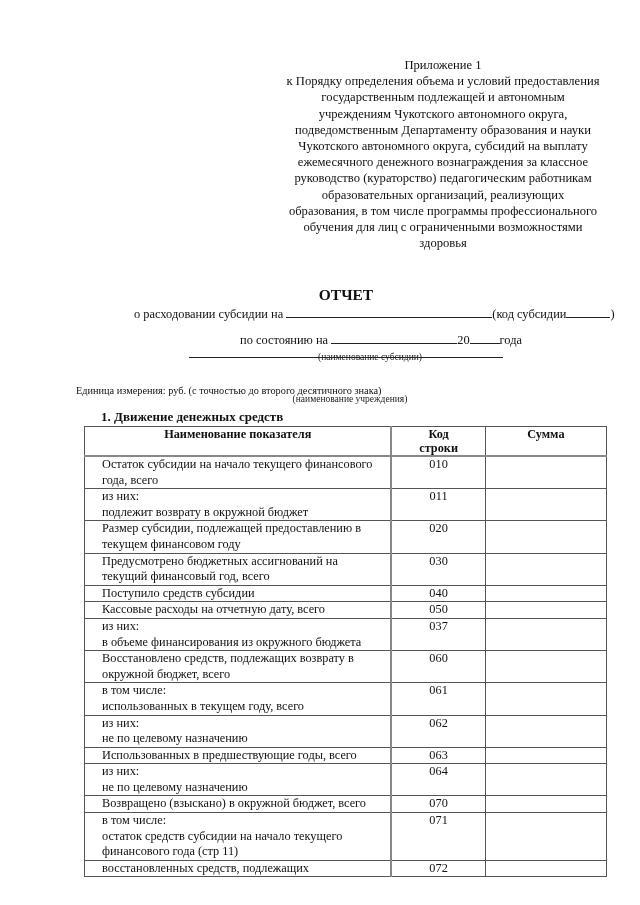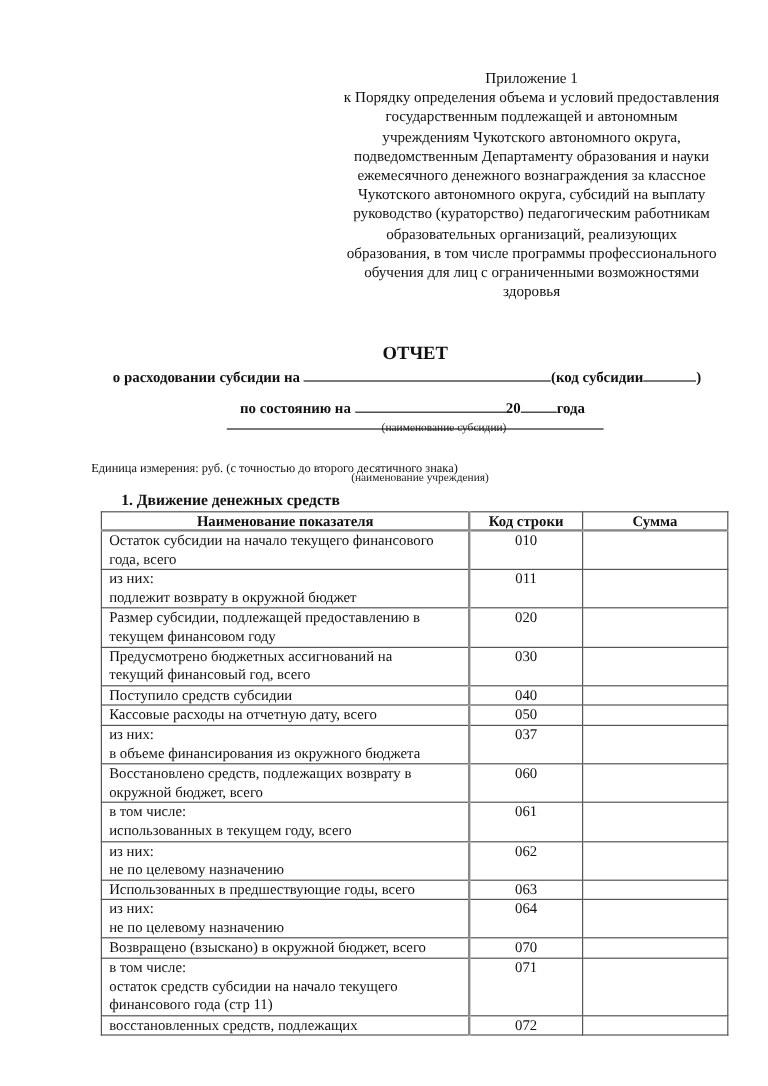--- a/index.html
+++ b/index.html
@@ -2,45 +2,45 @@
 <html><head>
 <meta charset="utf-8">
 <style>
   html, body { margin: 0; padding: 0; background: #ffffff; }
   body { width: 640px; height: 905px; position: relative; overflow: hidden;
          font-family: "Liberation Serif", "DejaVu Serif", serif; color: #111; }
   .appendix { position: absolute; left: 262px; top: 57px; width: 362px;
               text-align: center; font-size: 12.6px; line-height: 16.2px; }
   .title { position: absolute; left: 0; width: 692px; top: 286px; text-align: center;
            font-weight: bold; font-size: 15.5px; }
-  .line-row { position: absolute; font-weight: bold; font-size: 12.4px; white-space: nowrap; }
+  .line-row { position: absolute; font-weight: normal; font-size: 12.4px; white-space: nowrap; margin-left: 40px; }
   .uline { display: inline-block; border-bottom: 1px solid #222; height: 12px; vertical-align: baseline; }
   .caption { position: absolute; font-size: 9.5px; text-align: center; color: #222; margin-top: 32px; }
   .unit { position: absolute; left: 76px; top: 385px; font-size: 10.3px; }
   .section { position: absolute; left: 101px; top: 409px; font-weight: bold; font-size: 13px; }
   table.flow { position: absolute; left: 84px; top: 426px; width: 523px; border-collapse: collapse;
                font-size: 12.3px; line-height: 15.6px; }
-  table.flow th, table.flow td { border: 1px solid #555; padding: 0 6px; vertical-align: top; }
+  table.flow th, table.flow td { border: 1px solid #555; padding: 0 17px; vertical-align: top; }
   table.flow th { font-weight: bold; text-align: center; height: 14px; line-height: 14px; border-bottom: 2px solid #888; }
   table.flow td.code { text-align: center; }
   col.c1 { width: 307px; } col.c2 { width: 94px; } col.c3 { width: 122px; }
   table.flow td.name div { white-space: nowrap; }
   table.flow td.code, table.flow th.code { border-left: 2px solid #888; }
 </style>
 </head>
 <body>
 
 <div class="appendix" id="appendix">
     <div>Приложение 1</div>
     <div>к Порядку определения объема и условий предоставления</div>
     <div>государственным подлежащей и автономным</div>
     <div>учреждениям Чукотского автономного округа,</div>
     <div>подведомственным Департаменту образования и науки</div>
+    <div>Чукотского автономного округа, субсидий на выплату</div>
     <div>ежемесячного денежного вознаграждения за классное</div>
-    <div>Чукотского автономного округа, субсидий на выплату</div>
     <div>руководство (кураторство) педагогическим работникам</div>
     <div>образовательных организаций, реализующих</div>
     <div>образования, в том числе программы профессионального</div>
     <div>обучения для лиц с ограниченными возможностями</div>
     <div>здоровья</div>
   </div>
 
 <div class="title">ОТЧЕТ</div>
 
 <div class="line-row" style="left:94px; top:305px;">

